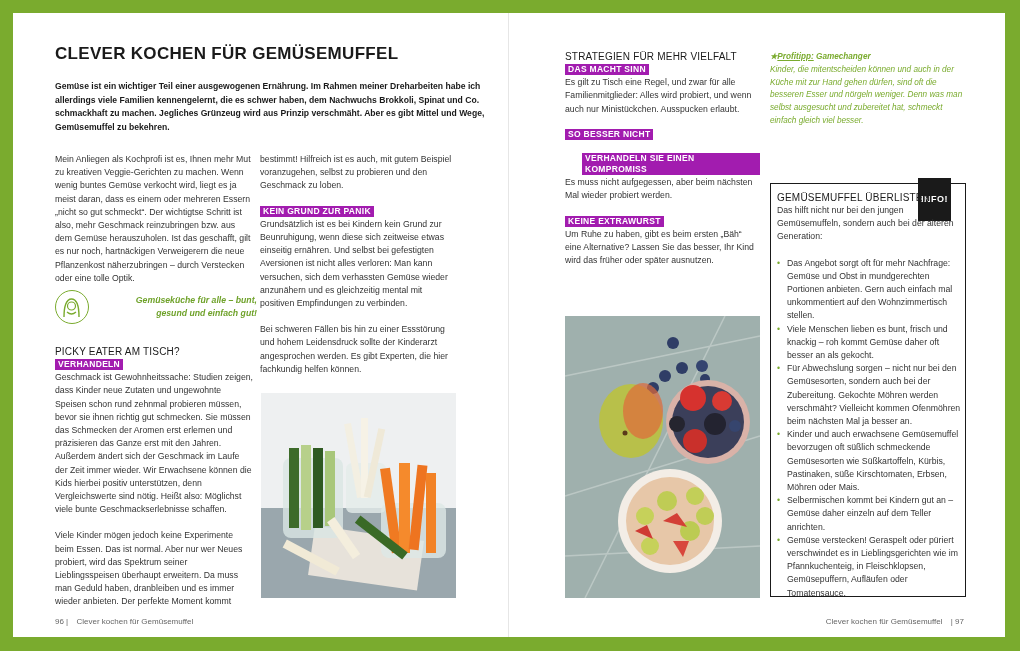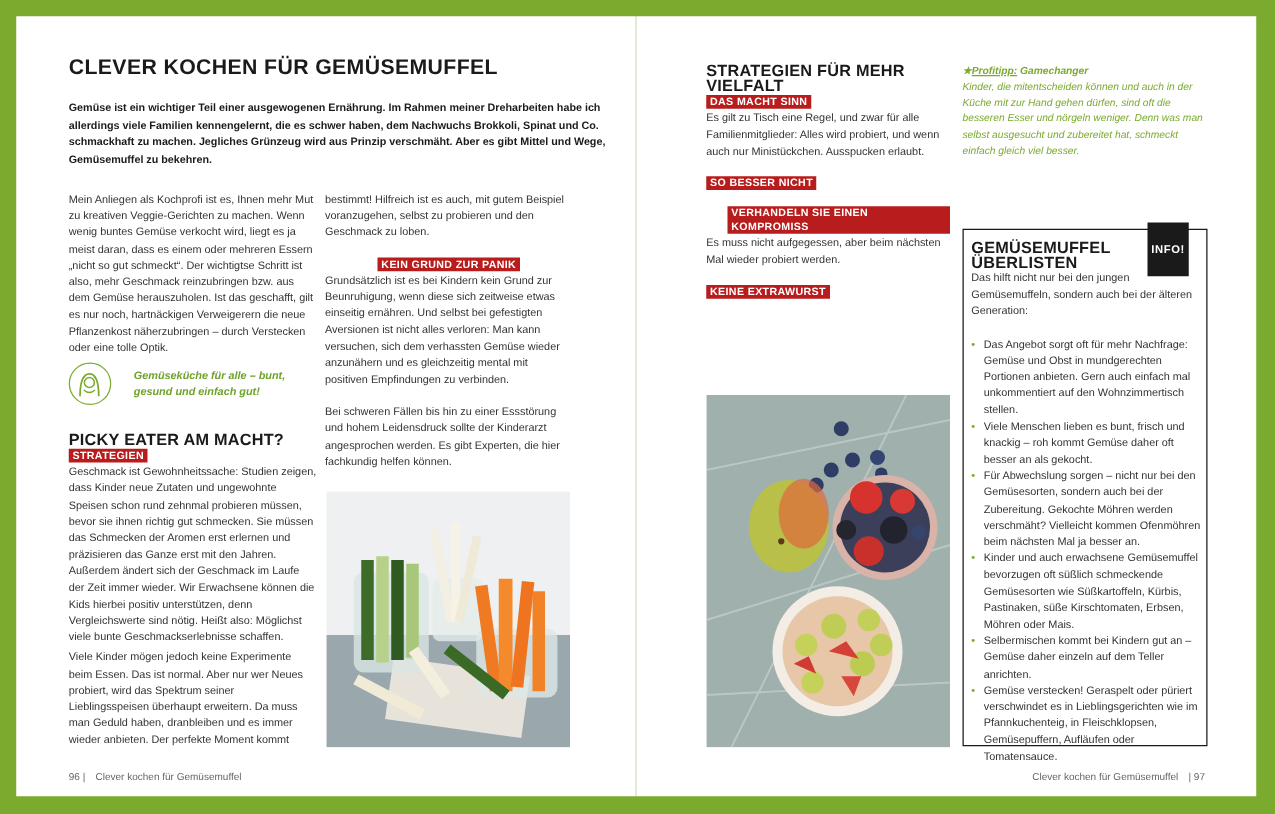--- a/index.html
+++ b/index.html
@@ -7,26 +7,26 @@
   .page{position:absolute;background:#fff;}
   .page-left{left:13px;top:13px;width:495px;height:624px;}
   .page-right{left:509px;top:13px;width:496px;height:624px;}
   .gutter{position:absolute;left:508px;top:13px;width:1px;height:624px;background:#e6e6e6;}
   .abs{position:absolute;}
   .title{left:55px;top:44px;font-size:17px;font-weight:bold;letter-spacing:0.3px;color:#1a1a1a;}
   .intro{left:55px;top:80px;width:440px;font-size:8.6px;line-height:13.5px;font-weight:bold;color:#1a1a1a;}
   .body{font-size:8.7px;line-height:13.2px;color:#333;}
   .body p{margin:0;}
   .col{position:absolute;}
-  .hl{display:inline-block;background:#b91c1c;color:#fff;font-weight:bold;font-size:8.5px;line-height:11px;padding:0 3px;letter-spacing:0.3px;margin-bottom:1px;}
-  .sub-head{font-weight:bold;font-size:13px;color:#1a1a1a;letter-spacing:0.2px;line-height:12px;}
+  .hl{display:inline-block;background:#a21caf;color:#fff;font-weight:bold;font-size:8.5px;line-height:11px;padding:0 3px;letter-spacing:0.3px;margin-bottom:1px;}
+  .sub-head{font-weight:normal;font-size:10px;color:#1a1a1a;letter-spacing:0.2px;line-height:12px;}
   .quote{left:55px;top:290px;width:200px;height:40px;}
   .avatar{position:absolute;left:0;top:0;width:34px;height:34px;border:1.5px solid #7aab2e;border-radius:50%;box-sizing:border-box;}
   .avatar svg{position:absolute;left:2px;top:2px;}
-  .quote-text{position:absolute;left:52px;top:4px;width:150px;color:#6fa22a;font-style:italic;font-weight:bold;font-size:8.7px;line-height:13px;}
+  .quote-text{position:absolute;left:52px;top:4px;width:150px;color:#6fa22a;font-style:italic;font-weight:bold;font-size:8.7px;line-height:13px;text-align:right;}
   .photo{position:absolute;overflow:hidden;}
   .tip{left:770px;top:51px;width:200px;color:#7aab2e;font-style:italic;font-size:8.2px;line-height:12.8px;}
   .tip .tip-head{font-weight:bold;}
   .tip .tip-head u{text-decoration:underline;}
   .infobox{left:770px;top:183px;width:196px;height:414px;border:1.5px solid #1a1a1a;box-sizing:border-box;}
   .info-badge{position:absolute;right:14px;top:-6px;background:#1a1a1a;color:#fff;font-weight:bold;font-size:9px;padding:16px 3px;line-height:11px;letter-spacing:0.5px;}
   .info-inner{position:absolute;left:6px;top:8px;width:184px;}
   .info-list{list-style:none;margin:0;padding:0;}
   .info-list li{position:relative;padding-left:10px;}
   .info-list li::before{content:"\2022";position:absolute;left:0;top:0;color:#7aab2e;}
@@ -52,29 +52,29 @@
       <path d="M6 24 C6 14 8 6 13.5 6 C19 6 21 14 21 24" fill="none" stroke="#7aab2e" stroke-width="1.4"></path>
       <circle cx="13.5" cy="13" r="4" fill="none" stroke="#7aab2e" stroke-width="1.2"></circle>
       <path d="M9 19 Q13.5 23 18 19" fill="none" stroke="#7aab2e" stroke-width="1.2"></path>
       <path d="M8 10 L10 8 M19 10 L17 8" stroke="#7aab2e" stroke-width="1"></path>
     </svg>
   </div>
   <div class="quote-text">Gemüseküche für alle – bunt, gesund und einfach gut!</div>
 </div>
 
 <div class="col body" style="left:55px;top:346px;width:198px;">
-  <div class="sub-head">PICKY EATER AM MACHT?</div>
-  <div><span class="hl">STRATEGIEN</span></div>
+  <div class="sub-head">PICKY EATER AM TISCH?</div>
+  <div><span class="hl">VERHANDELN</span></div>
   <p>Geschmack ist Gewohnheitssache: Studien zeigen, dass Kinder neue Zutaten und ungewohnte Speisen schon rund zehnmal probieren müssen, bevor sie ihnen richtig gut schmecken. Sie müssen das Schmecken der Aromen erst erlernen und präzisieren das Ganze erst mit den Jahren. Außerdem ändert sich der Geschmack im Laufe der Zeit immer wieder. Wir Erwachsene können die Kids hierbei positiv unterstützen, denn Vergleichswerte sind nötig. Heißt also: Möglichst viele bunte Geschmackserlebnisse schaffen.</p>
-  <p style="margin-top:3px;">Viele Kinder mögen jedoch keine Experimente beim Essen. Das ist normal. Aber nur wer Neues probiert, wird das Spektrum seiner Lieblingsspeisen überhaupt erweitern. Da muss man Geduld haben, dranbleiben und es immer wieder anbieten. Der perfekte Moment kommt</p>
+  <p style="margin-top:13px;">Viele Kinder mögen jedoch keine Experimente beim Essen. Das ist normal. Aber nur wer Neues probiert, wird das Spektrum seiner Lieblingsspeisen überhaupt erweitern. Da muss man Geduld haben, dranbleiben und es immer wieder anbieten. Der perfekte Moment kommt</p>
 </div>
 
 <div class="col body" style="left:260px;top:153px;width:198px;">
   <p>bestimmt! Hilfreich ist es auch, mit gutem Beispiel voranzugehen, selbst zu probieren und den Geschmack zu loben.</p>
-  <div style="margin-top:12px;text-align:center;"><span class="hl">KEIN GRUND ZUR PANIK</span></div>
+  <div style="margin-top:12px;"><span class="hl">KEIN GRUND ZUR PANIK</span></div>
   <p>Grundsätzlich ist es bei Kindern kein Grund zur Beunruhigung, wenn diese sich zeitweise etwas einseitig ernähren. Und selbst bei gefestigten Aversionen ist nicht alles verloren: Man kann versuchen, sich dem verhassten Gemüse wieder anzunähern und es gleichzeitig mental mit positiven Empfindungen zu verbinden.</p>
   <p style="margin-top:13px;">Bei schweren Fällen bis hin zu einer Essstörung und hohem Leidensdruck sollte der Kinderarzt angesprochen werden. Es gibt Experten, die hier fachkundig helfen können.</p>
 </div>
 
 <div class="photo" style="left:261px;top:393px;width:195px;height:205px;">
   <svg width="195" height="205" viewBox="0 0 195 205">
     <rect width="195" height="205" fill="#eef0f1"></rect>
     <rect y="115" width="195" height="90" fill="#9aa7ad"></rect>
     <rect x="50" y="140" width="110" height="50" fill="#e7e2da" transform="rotate(8 105 165)"></rect>
 
@@ -107,20 +107,21 @@
 </div>
 
 <div class="col body" style="left:565px;top:51px;width:195px;">
   <div class="sub-head">STRATEGIEN FÜR MEHR VIELFALT</div>
   <div><span class="hl">DAS MACHT SINN</span></div>
   <p>Es gilt zu Tisch eine Regel, und zwar für alle Familienmitglieder: Alles wird probiert, und wenn auch nur Ministückchen. Ausspucken erlaubt.</p>
   <div style="margin-top:12px;"><span class="hl">SO BESSER NICHT</span></div>
   <div style="margin-top:12px;padding-left:17px;"><span class="hl">VERHANDELN SIE EINEN KOMPROMISS</span></div>
   <p>Es muss nicht aufgegessen, aber beim nächsten Mal wieder probiert werden.</p>
   <div style="margin-top:12px;"><span class="hl">KEINE EXTRAWURST</span></div>
+  <p>Um Ruhe zu haben, gibt es beim ersten „Bäh“ eine Alternative? Lassen Sie das besser, Ihr Kind wird das früher oder später ausnutzen.</p>
 </div>
 
 <div class="photo" style="left:565px;top:316px;width:195px;height:282px;">
   <svg width="195" height="282" viewBox="0 0 195 282">
     <rect width="195" height="282" fill="#9fb0ad"></rect>
     <path d="M0 60 L195 20 M0 180 L195 120 M20 282 L160 0 M0 240 L195 230" stroke="#c8d2cf" stroke-width="1.5" opacity="0.7"></path>
 
     <circle cx="108" cy="27" r="6" fill="#2f3d66"></circle>
       <circle cx="117" cy="52" r="6" fill="#2f3d66"></circle>
     <circle cx="137" cy="50" r="6" fill="#344470"></circle>

